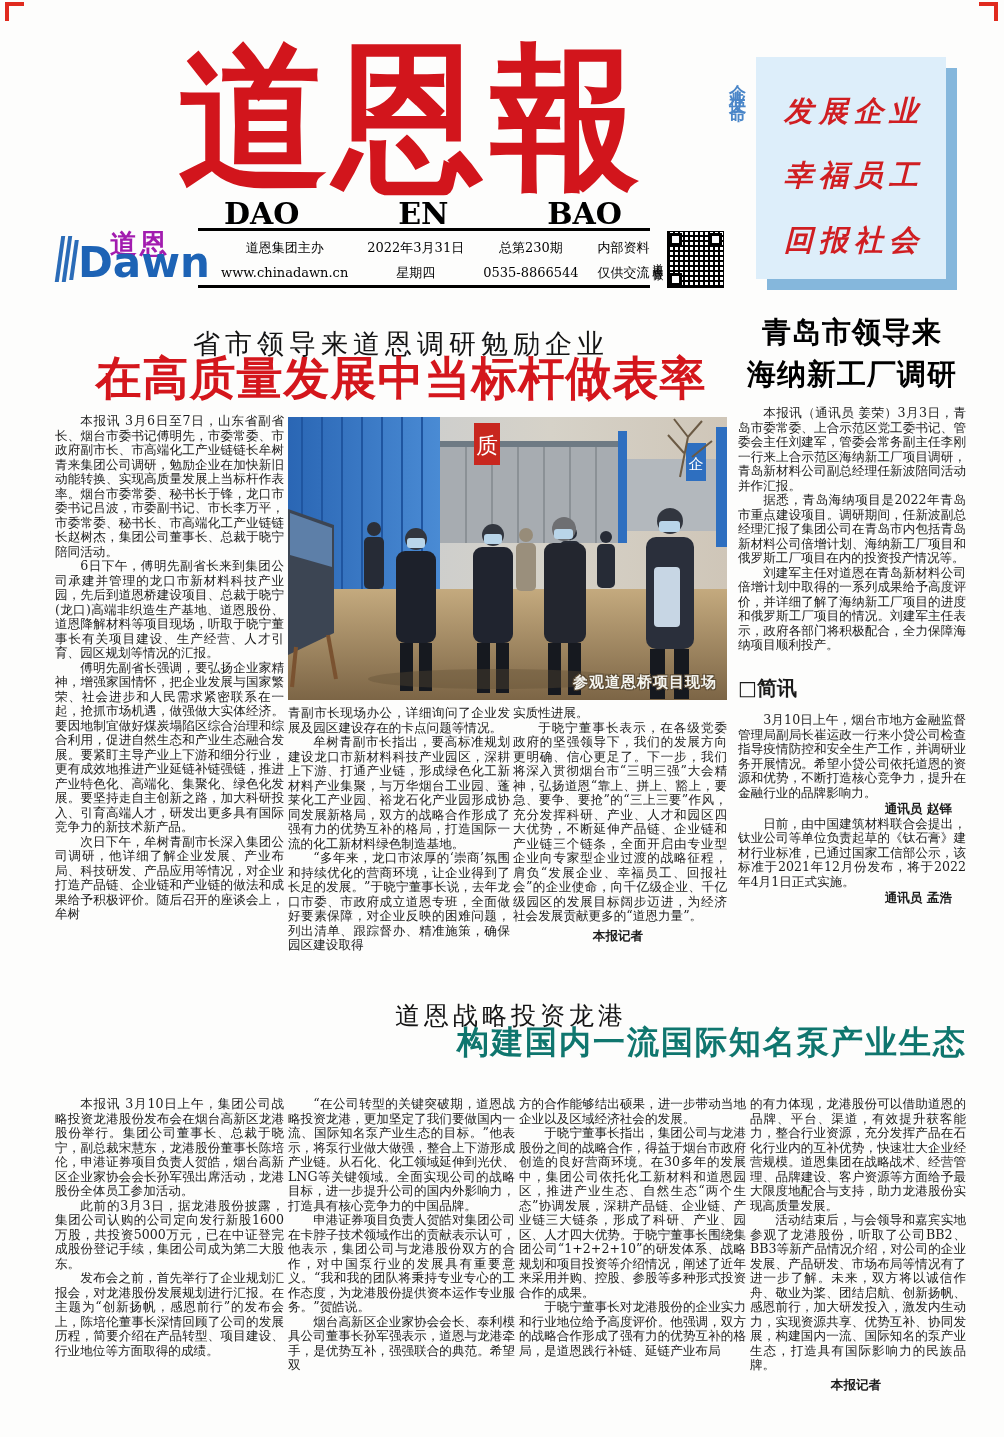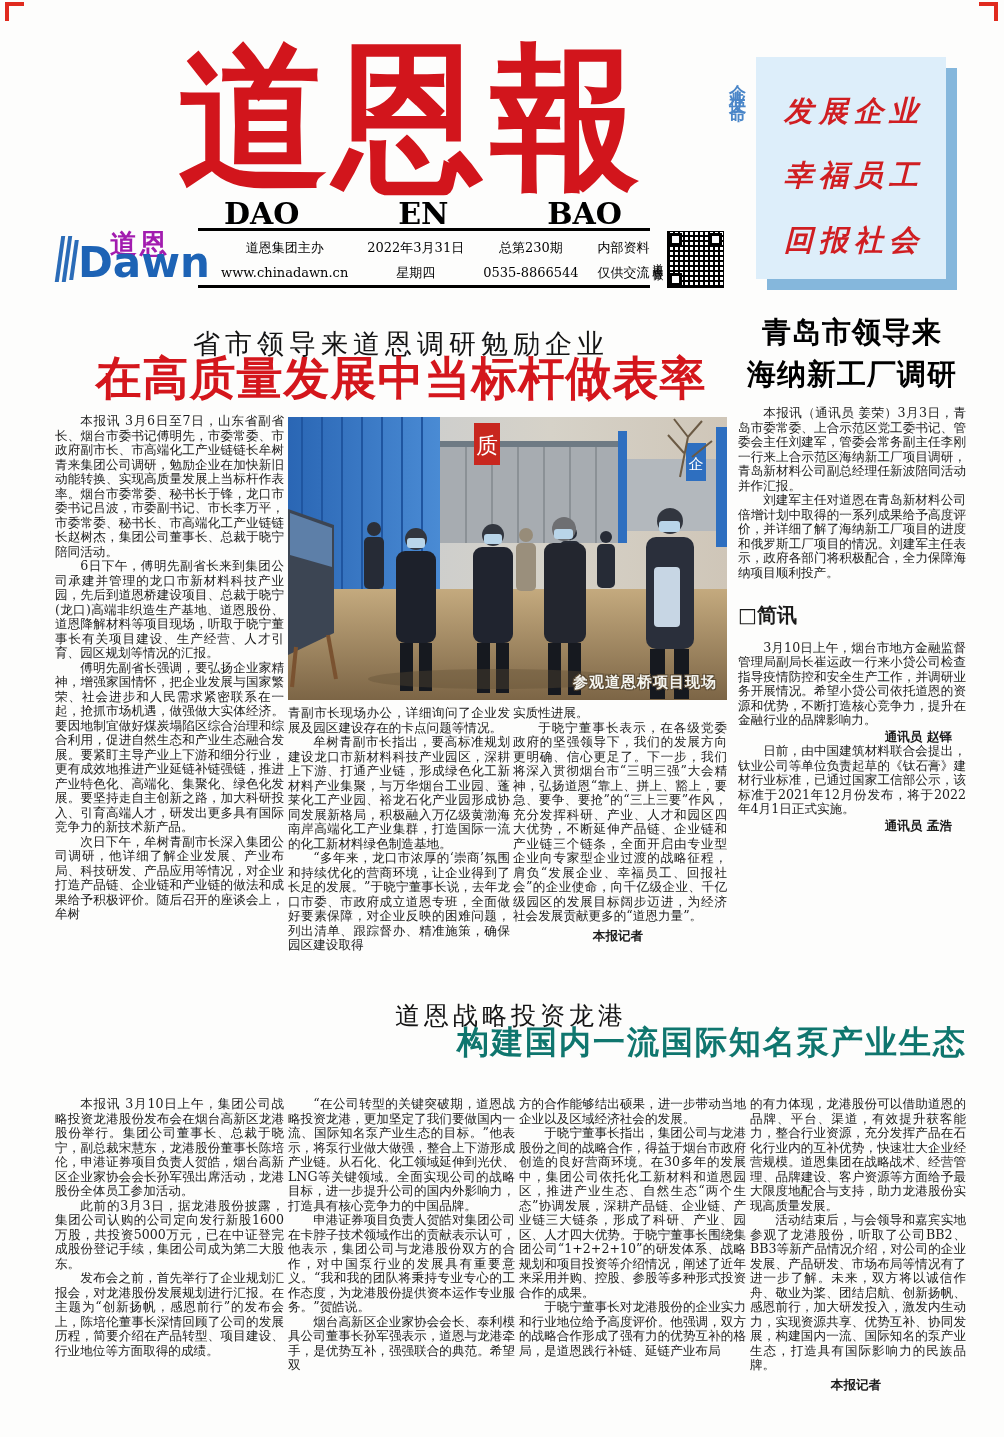--- a/index.html
+++ b/index.html
@@ -301,31 +301,32 @@
         <rect x="386" y="232" width="15" height="50" fill="#16191f"></rect>
     </g>
 
     <ellipse cx="210" cy="262" rx="130" ry="10" fill="#5e4c34" opacity="0.35"></ellipse>
   </svg>
   <div id="photo-caption">参观道恩桥项目现场</div>
 </div>
 
 <div id="s1col2" class="bodytext">
   <p class="cont">青副市长现场办公，详细询问了企业发展及园区建设存在的卡点问题等情况。</p>
-  <p>牟树青副市长指出，要高标准规划建设龙口市新材料科技产业园区，深耕上下游、打通产业链，形成绿色化工新材料产业集聚，与万华烟台工业园、蓬莱化工产业园、裕龙石化产业园形成协同发展新格局，积极融入万亿级黄渤海南岸高端化工产业集群，打造国际一流的化工新材料绿色制造基地。</p>
+  <p>牟树青副市长指出，要高标准规划建设龙口市新材料科技产业园区，深耕上下游、打通产业链，形成绿色化工新材料产业集聚，与万华烟台工业园、蓬莱化工产业园、裕龙石化产业园形成协同发展新格局，双方的战略合作形成了强有力的优势互补的格局，打造国际一流的化工新材料绿色制造基地。</p>
   <p>“多年来，龙口市浓厚的‘崇商’氛围和持续优化的营商环境，让企业得到了长足的发展。”于晓宁董事长说，去年龙口市委、市政府成立道恩专班，全面做好要素保障，对企业反映的困难问题，列出清单、跟踪督办、精准施策，确保园区建设取得</p>
 </div>
 <div id="s1col3" class="bodytext">
   <p class="cont">实质性进展。</p>
   <p>于晓宁董事长表示，在各级党委政府的坚强领导下，我们的发展方向更明确、信心更足了。下一步，我们将深入贯彻烟台市“三明三强”大会精神，弘扬道恩“靠上、拼上、豁上，要急、要争、要抢”的“三上三要”作风，充分发挥科研、产业、人才和园区四大优势，不断延伸产品链、企业链和产业链三个链条，全面开启由专业型企业向专家型企业过渡的战略征程，肩负“发展企业、幸福员工、回报社会”的企业使命，向千亿级企业、千亿级园区的发展目标阔步迈进，为经济社会发展贡献更多的“道恩力量”。</p>
   <p class="byline">本报记者</p>
 </div>
 
 <div id="sidecol" class="bodytext">
   <p>本报讯（通讯员 姜荣）3月3日，青岛市委常委、上合示范区党工委书记、管委会主任刘建军，管委会常务副主任李刚一行来上合示范区海纳新工厂项目调研，青岛新材料公司副总经理任新波陪同活动并作汇报。</p>
+  <p>据悉，青岛海纳项目是2022年青岛市重点建设项目。调研期间，任新波副总经理汇报了集团公司在青岛市内包括青岛新材料公司倍增计划、海纳新工厂项目和俄罗斯工厂项目在内的投资投产情况等。</p>
   <p>刘建军主任对道恩在青岛新材料公司倍增计划中取得的一系列成果给予高度评价，并详细了解了海纳新工厂项目的进度和俄罗斯工厂项目的情况。刘建军主任表示，政府各部门将积极配合，全力保障海纳项目顺利投产。</p>
   <p class="briefs-title">□简讯</p>
   <p class="brief-item">3月10日上午，烟台市地方金融监督管理局副局长崔运政一行来小贷公司检查指导疫情防控和安全生产工作，并调研业务开展情况。希望小贷公司依托道恩的资源和优势，不断打造核心竞争力，提升在金融行业的品牌影响力。</p>
   <p class="sig">通讯员 赵铎</p>
   <p class="brief-item">日前，由中国建筑材料联合会提出，钛业公司等单位负责起草的《钛石膏》建材行业标准，已通过国家工信部公示，该标准于2021年12月份发布，将于2022年4月1日正式实施。</p>
   <p class="sig">通讯员 孟浩</p>
 </div>
 
 <div id="kicker2">道恩战略投资龙港</div>
 <div id="headline2">构建国内一流国际知名泵产业生态</div>

